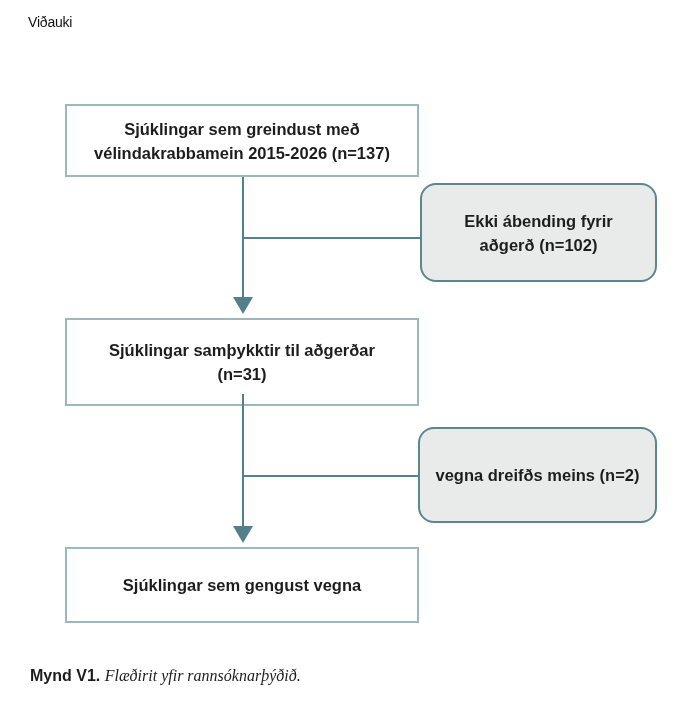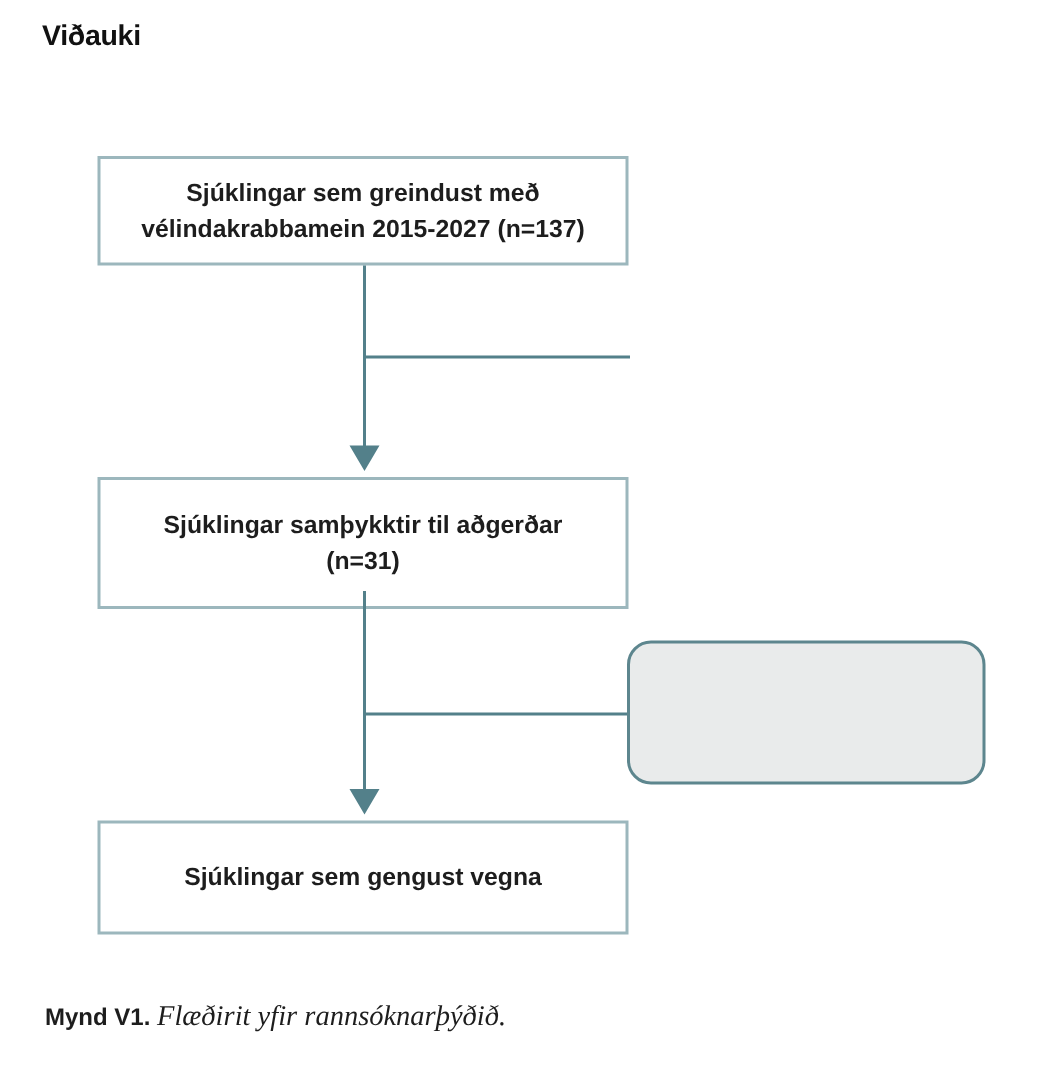--- a/index.html
+++ b/index.html
@@ -18,22 +18,22 @@
     width: 700px;
     height: 721px;
     background: var(--page-bg);
     font-family: "Liberation Sans", sans-serif;
     overflow: hidden;
   }
   .page-title {
     position: absolute;
     left: 28px;
     top: 14px;
-    font-size: 19px;
-    font-weight: 700;
+    font-size: 14px;
+    font-weight: 400;
     letter-spacing: -0.2px;
     color: var(--title);
   }
   .box {
     position: absolute;
     display: flex;
     flex-direction: column;
     align-items: center;
     justify-content: center;
     text-align: center;
@@ -79,52 +79,57 @@
     font-size: 16px;
     color: var(--text);
   }
   .caption .cap-label {
     font-weight: 700;
     font-family: "Liberation Sans", sans-serif;
   }
   .caption .cap-text {
     font-family: "Liberation Serif", serif;
     font-style: italic;
-    font-size: 19px;
+    font-size: 16px;
   }
 </style>
 </head>
 <body>
 
 <div class="canvas">
 
   <h1 class="page-title">Viðauki</h1>
 
   <div class="box main-box" style="top:104px; height:73px;">
     <div class="line">Sjúklingar sem greindust með</div>
-    <div class="line">vélindakrabbamein 2015-2027 (n=137)</div>
+    <div class="line">vélindakrabbamein 2015-2026 (n=137)</div>
   </div>
 
   <div class="vline" style="left:242px; top:177px; height:122px;"></div>
   <div class="arrowhead" style="left:233px; top:297px;"></div>
 
   <div class="hline" style="left:243px; top:237px; width:177px;"></div>
 
+  <div class="box side-box" style="left:420px; top:183px; width:237px; height:99px;">
+    <div class="line">Ekki ábending fyrir</div>
+    <div class="line">aðgerð (n=102)</div>
+  </div>
 
   <div class="box main-box" style="top:318px; height:88px;">
     <div class="line">Sjúklingar samþykktir til aðgerðar</div>
     <div class="line">(n=31)</div>
   </div>
 
   <div class="vline" style="left:242px; top:394px; height:133px;"></div>
   <div class="arrowhead" style="left:233px; top:526px;"></div>
 
   <div class="hline" style="left:243px; top:475px; width:175px;"></div>
 
   <div class="box side-box" style="left:418px; top:427px; width:239px; height:96px;">
+    <div class="line">vegna dreifðs meins (n=2)</div>
   </div>
 
   <div class="box main-box" style="top:547px; height:76px;">
     <div class="line">Sjúklingar sem gengust vegna</div>
   </div>
 
   <div class="caption">
     <span class="cap-label">Mynd V1.</span>
     <span> </span>
     <span class="cap-text">Flæðirit yfir rannsóknarþýðið.</span>

